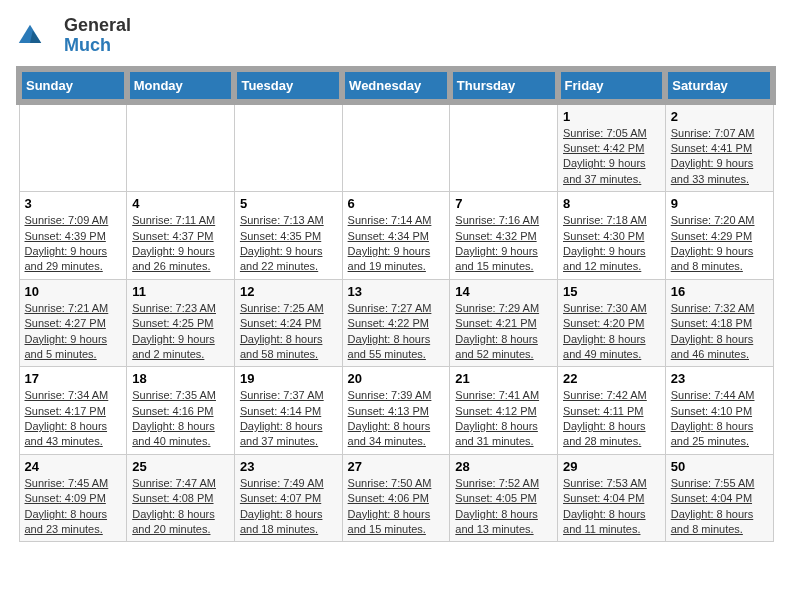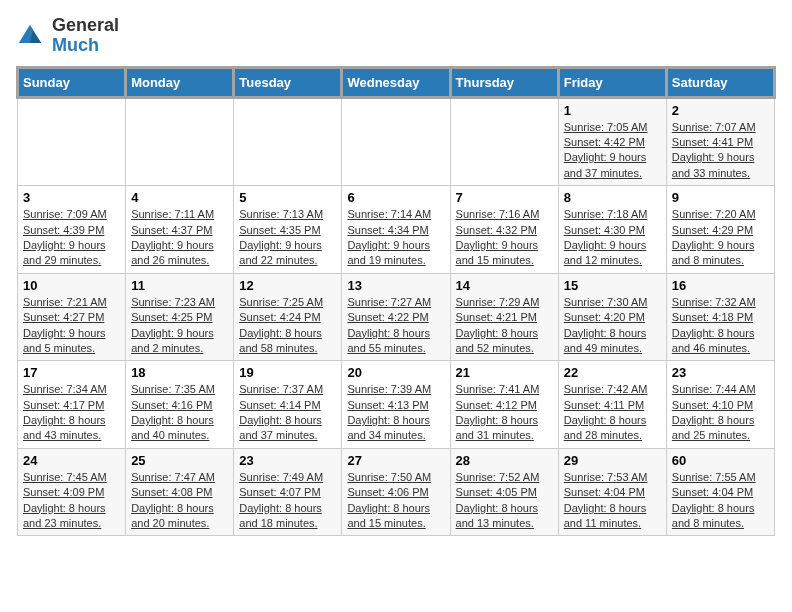--- a/index.html
+++ b/index.html
@@ -12,21 +12,21 @@
     }
     .header-area {
       display: flex;
       justify-content: space-between;
       align-items: flex-start;
       margin-bottom: 10px;
     }
     .logo {
       display: flex;
       align-items: center;
-      gap: 8px;
+      gap: 20px;
     }
     .logo-text {
       font-size: 18px;
       font-weight: bold;
       line-height: 1.1;
     }
     .logo-text .general { color: #333; }
     .logo-text .blue { color: #2b7ab8; }
     .logo-icon {
       width: 28px;
@@ -49,21 +49,21 @@
       border-collapse: collapse;
       font-size: 11px;
     }
     thead tr th {
       background-color: #2b7ab8;
       color: #fff;
       padding: 6px 4px;
       text-align: left;
       font-size: 13px;
       font-weight: bold;
-      border: 3px solid #a3a3a3;
+      border: 6px solid #a3a3a3;
     }
     tbody tr td {
       border: 1px solid #ccc;
       padding: 4px 5px;
       vertical-align: top;
       width: calc(100% / 7);
       min-height: 70px;
       background: #fff;
     }
     tbody tr:nth-child(odd) td {
@@ -238,18 +238,18 @@
         </td>
         <td>
           <span class="day-number">28</span>
           <div class="day-info">Sunrise: 7:52 AM<br>Sunset: 4:05 PM<br>Daylight: 8 hours and 13 minutes.</div>
         </td>
         <td>
           <span class="day-number">29</span>
           <div class="day-info">Sunrise: 7:53 AM<br>Sunset: 4:04 PM<br>Daylight: 8 hours and 11 minutes.</div>
         </td>
         <td>
-          <span class="day-number">60</span>
+          <span class="day-number">50</span>
           <div class="day-info">Sunrise: 7:55 AM<br>Sunset: 4:04 PM<br>Daylight: 8 hours and 8 minutes.</div>
         </td>
       </tr>
     </tbody>
 </table>
 
 </body></html>

